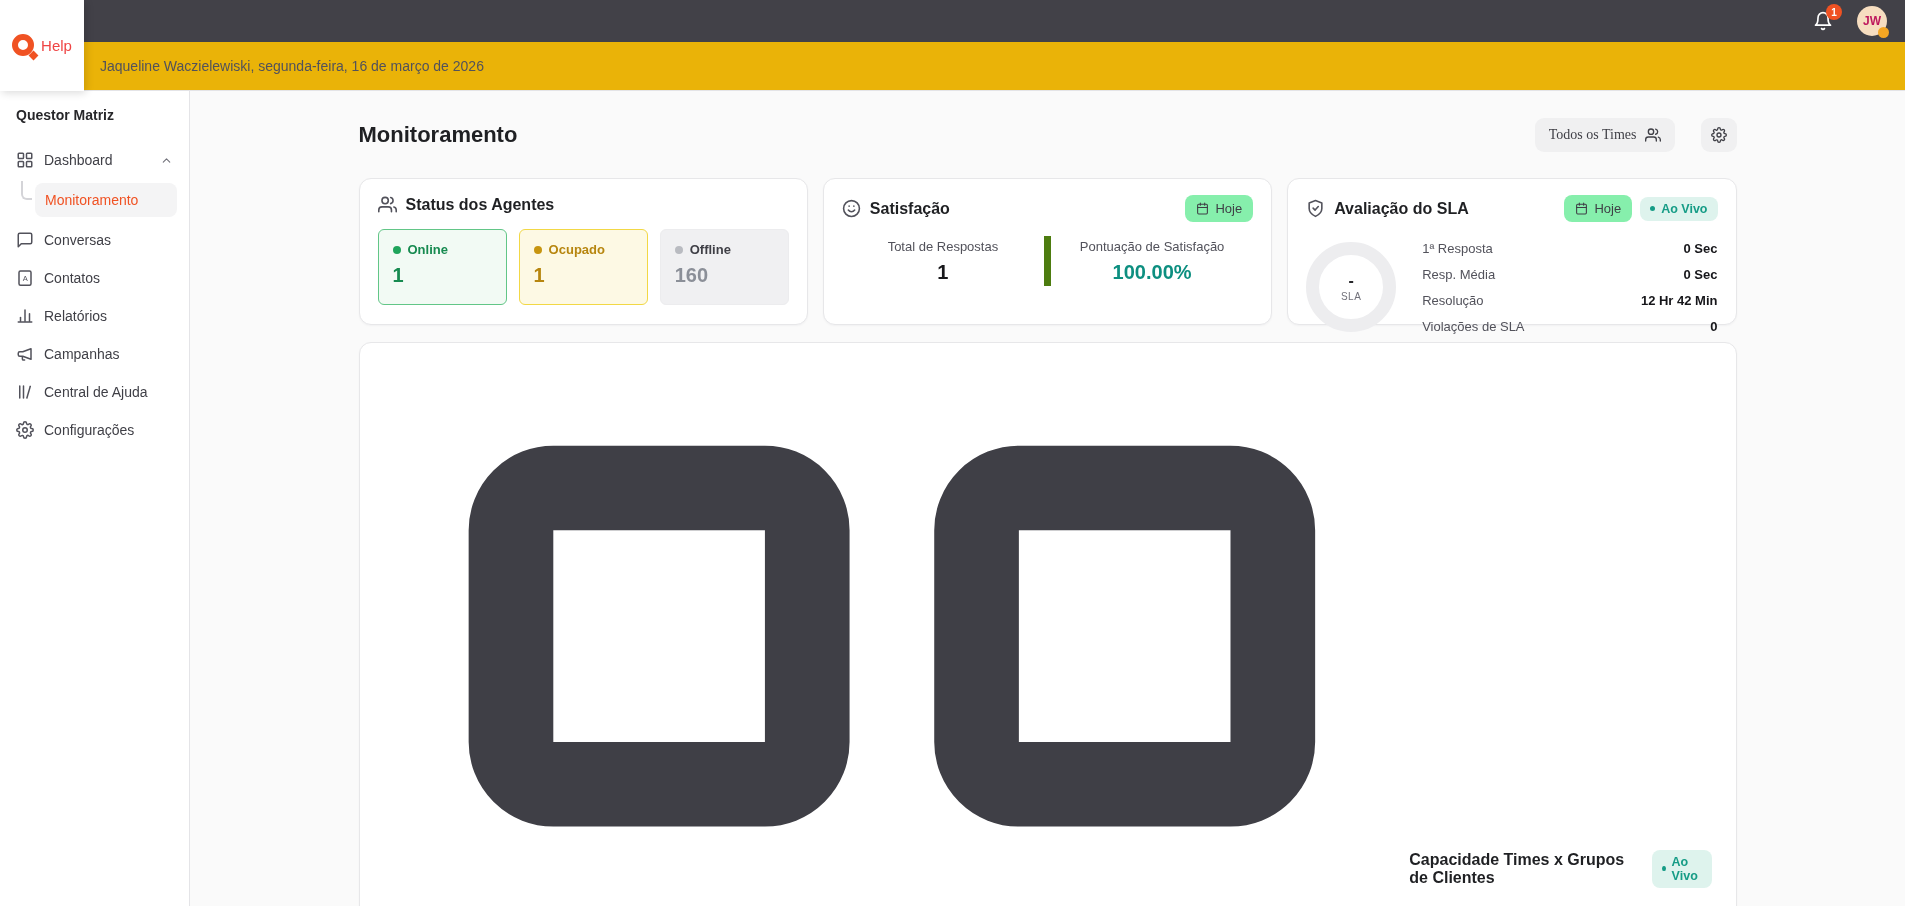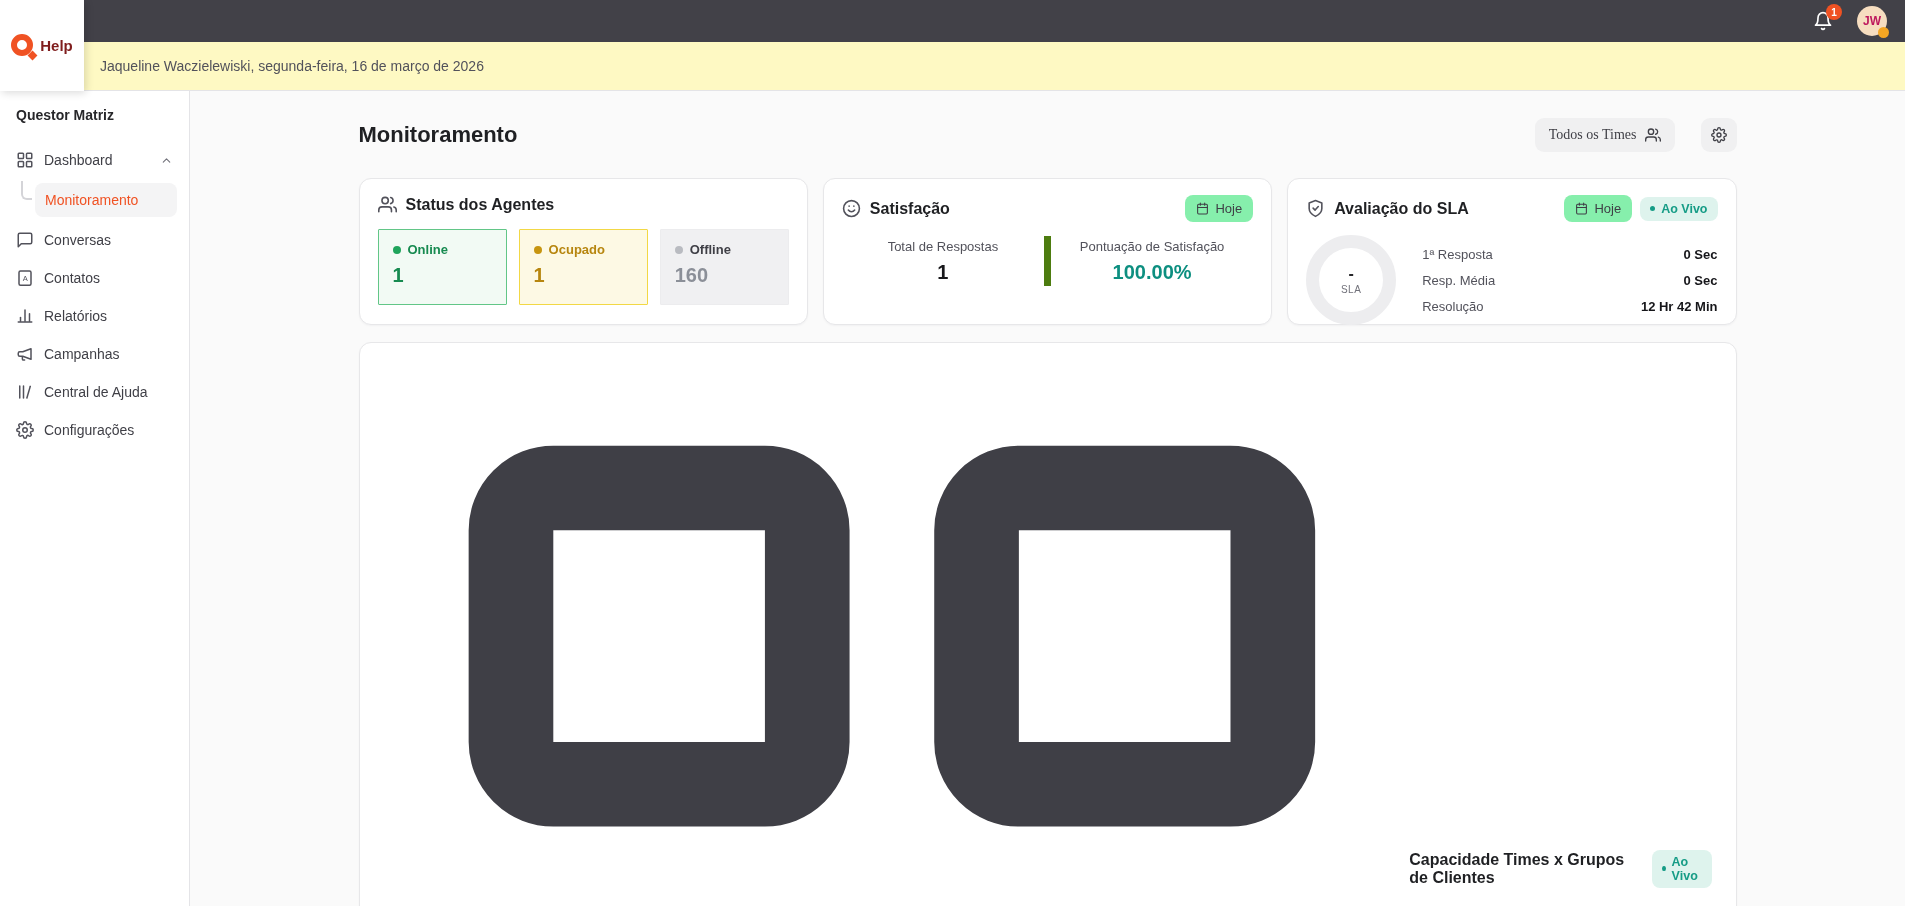--- a/index.html
+++ b/index.html
@@ -7,28 +7,28 @@
   body { font-family:"Liberation Sans", sans-serif; background:#fafafa; position:relative; color:#27272a; }
   .svgicon { stroke:currentColor; fill:none; stroke-width:2; stroke-linecap:round; stroke-linejoin:round; display:block; }
 
   
   .topbar { position:absolute; top:0; left:0; right:0; height:42px; background:#424148; display:flex; align-items:center; justify-content:flex-end; padding-right:18px; gap:24px; z-index:5; }
   .bell-wrap { position:relative; color:#ffffff; cursor:pointer; }
   .bell-badge { position:absolute; top:-7px; right:-9px; min-width:16px; height:16px; border-radius:8px; background:#f05223; color:#fff; font-size:10px; font-weight:bold; display:flex; align-items:center; justify-content:center; padding:0 4px; }
   .avatar { position:relative; width:30px; height:30px; border-radius:50%; background:#f6ddc0; display:flex; align-items:center; justify-content:center; font-size:12px; font-weight:bold; color:#be185d; cursor:pointer; }
   .avatar-dot { position:absolute; bottom:-2px; right:-2px; width:11px; height:11px; border-radius:50%; background:#f5a623; }
 
-  .greetbar { position:absolute; top:42px; left:0; right:0; height:49px; background:#fef9c3; border-bottom:1px solid #e4e4e7; display:flex; align-items:center; padding-left:100px; z-index:4; }
+  .greetbar { position:absolute; top:42px; left:0; right:0; height:49px; background:#eab308; border-bottom:1px solid #e4e4e7; display:flex; align-items:center; padding-left:100px; z-index:4; }
   .greetbar span { font-size:14px; color:#52525b; }
 
   .logo-box { position:absolute; top:0; left:0; width:84px; height:91px; background:#ffffff; z-index:10; box-shadow:2px 2px 8px rgba(0,0,0,.14); display:flex; align-items:center; justify-content:center; gap:5px; }
   .logo-q { position:relative; width:24px; height:24px; }
   .logo-q .ring { width:22px; height:22px; border:6px solid #f05223; border-radius:50%; }
   .logo-q .tail { position:absolute; right:-1px; bottom:-1px; width:7px; height:7px; background:#f05223; transform:rotate(45deg); }
-  .logo-text { font-size:15px; font-weight:bold; color:#7f1d1d; }
+  .logo-text { font-size:15px; font-weight:normal; color:#ef4444; }
 
   
   .sidebar { position:absolute; top:91px; left:0; bottom:0; width:190px; background:#ffffff; border-right:1px solid #e4e4e7; padding:16px 12px; z-index:3; }
   .workspace { font-size:14px; font-weight:bold; color:#27272a; padding-left:4px; margin-bottom:18px; }
   .nav-item { height:38px; display:flex; align-items:center; gap:10px; padding:0 4px; font-size:14px; color:#3f3f46; cursor:pointer; border-radius:8px; }
   .nav-item .nicon { color:#52525b; width:18px; height:18px; flex:0 0 18px; }
   .nav-item .chev { margin-left:auto; color:#71717a; width:13px; height:13px; }
   .sub-row { display:flex; align-items:flex-start; margin:2px 0 4px 0; }
   .tree-elbow { width:11px; height:19px; border-left:2px solid #d4d4d8; border-bottom:2px solid #d4d4d8; border-bottom-left-radius:6px; margin:0 3px 0 9px; }
   .sub-pill { flex:1; background:#f4f4f5; border-radius:8px; padding:9px 10px; font-size:14px; color:#f05223; cursor:pointer; margin-top:2px; }
@@ -46,21 +46,21 @@
   .card { background:#ffffff; border:1px solid #e7e7e9; border-radius:12px; padding:16px 18px; height:147px; box-shadow:0 1px 2px rgba(16,24,40,.04); }
   .card-head { display:flex; align-items:center; gap:9px; }
   .card-head .cicon { color:#52525b; width:19px; height:19px; }
   .card-title { font-size:16px; font-weight:bold; color:#1f2023; }
   .head-right { margin-left:auto; display:flex; align-items:center; gap:8px; }
   .hoje-pill { display:flex; align-items:center; gap:6px; background:#86efac; border:none; border-radius:8px; padding:6px 11px; font-size:13px; color:#3f3f46; font-family:inherit; cursor:pointer; }
   .live-badge { display:flex; align-items:center; gap:6px; background:#def3ed; color:#169c86; border-radius:8px; padding:5px 10px; font-size:12.5px; font-weight:bold; }
   .live-badge .dot { width:5px; height:5px; border-radius:50%; background:currentColor; }
 
   .status-boxes { display:flex; gap:12px; margin-top:15px; }
-  .sbox { flex:1; height:76px; border-radius:1px; padding:12px 14px; border:1px solid transparent; }
+  .sbox { flex:1; height:76px; border-radius:6px; padding:12px 14px; border:1px solid transparent; }
   .sbox .slabel { display:flex; align-items:center; gap:7px; font-size:13px; font-weight:bold; }
   .sbox .sdot { width:8px; height:8px; border-radius:50%; }
   .sbox .sval { font-size:20px; font-weight:bold; margin-top:7px; }
   .sbox.online { background:#f2faf4; border-color:#62c687; color:#178a50; }
   .sbox.online .sdot { background:#1fa45b; }
   .sbox.busy { background:#fdf9e4; border-color:#f2d845; color:#b7860f; }
   .sbox.busy .sdot { background:#c79510; }
   .sbox.offline { background:#f0f0f2; border-color:#ececee; color:#3f3f46; }
   .sbox.offline .sdot { background:#b9bbc1; }
   .sbox.offline .sval { color:#8b8f98; }
@@ -314,20 +314,24 @@
                 <span class="val">0 Sec</span>
               </div>
             <div class="sla-row">
                 <span class="lbl">Resp. Média</span>
                 <span class="val">0 Sec</span>
               </div>
             <div class="sla-row">
                 <span class="lbl">Resolução</span>
                 <span class="val">12 Hr 42 Min</span>
               </div>
+            <div class="sla-row">
+                <span class="lbl">Violações de SLA</span>
+                <span class="val">0</span>
+              </div>
           </div>
         </div>
       </div>
     </div>
 
     <div class="table-card">
       <div class="table-head-bar">
         <svg class="svgicon cicon" style="color:#3f3f46" viewBox="0 0 24 24">
             <rect x="3" y="3" width="7" height="7" rx="1"></rect>
             <rect x="14" y="3" width="7" height="7" rx="1"></rect>

